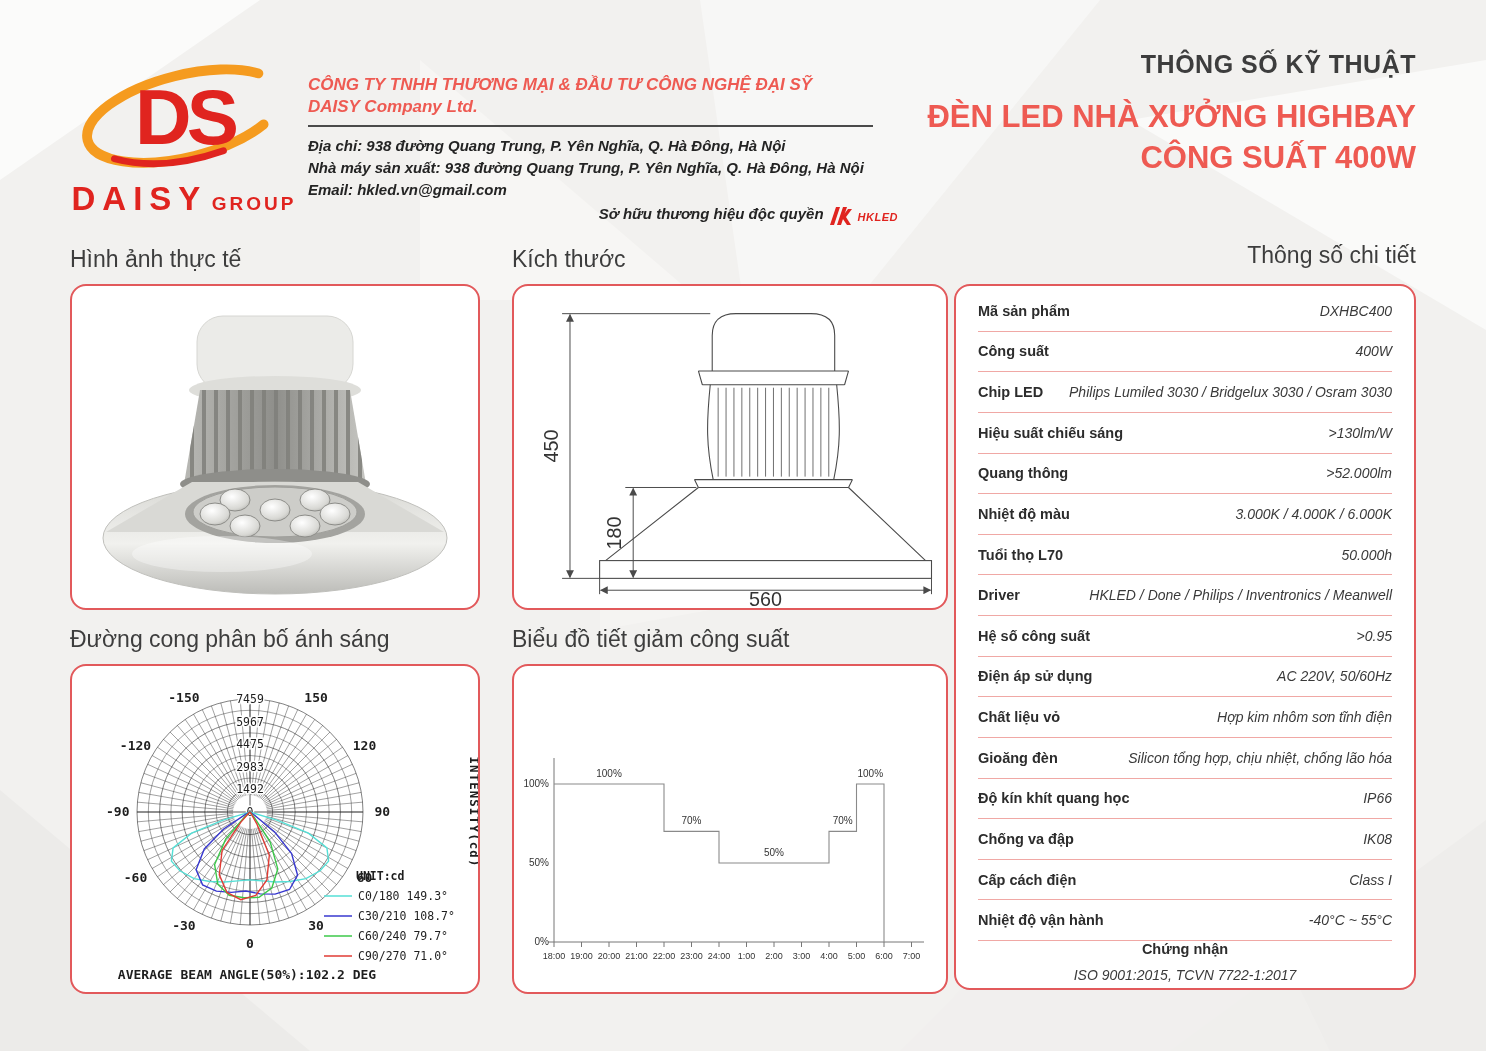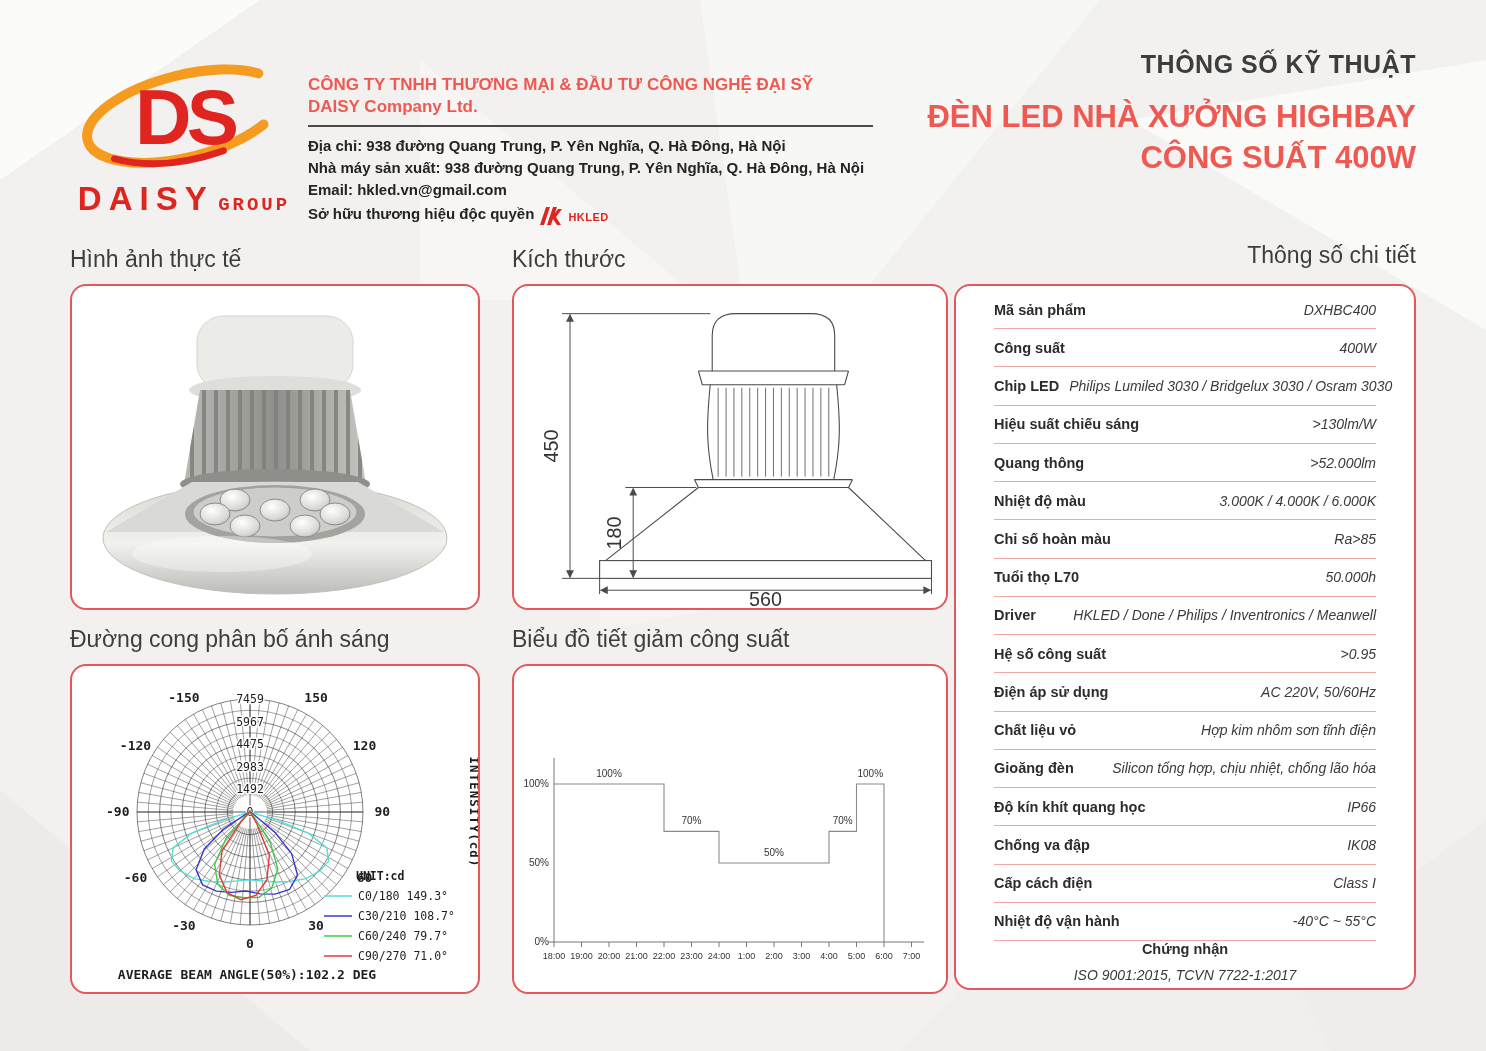--- a/index.html
+++ b/index.html
@@ -5,42 +5,42 @@
   html,body{margin:0;padding:0;background:#e8e6e4;}
   .page{position:relative;width:1486px;height:1051px;overflow:hidden;
     background:var(--page-bg,#f2f1ef);
     font-family:"Liberation Sans","DejaVu Sans",sans-serif;color:#333;}
   .bg-pattern{position:absolute;inset:0;pointer-events:none;}
 
   
   .logo-wrap{position:absolute;left:64px;top:62px;width:240px;text-align:center;}
   .logo-text{margin-top:2px;white-space:nowrap;}
   .logo-daisy{font-size:33px;font-weight:bold;color:var(--brand-red,#e0241f);letter-spacing:7px;}
-  .logo-group{font-size:19px;font-weight:bold;color:var(--brand-red,#e0241f);letter-spacing:3px;font-family:Liberation Mono, monospace;}
-  .company{position:absolute;left:308px;top:74px;width:590px;}
+  .logo-group{font-size:19px;font-weight:bold;color:var(--brand-red,#e0241f);letter-spacing:3px;}
+  .company{position:absolute;left:308px;top:74px;width:590px;font-style:italic;}
   .company-name{color:var(--accent-red,#ee5a52);font-size:17px;font-weight:bold;line-height:1.3;}
   .company-divider{border:none;border-top:2px solid #4a4a4a;margin:7px 0 8px 0;width:565px;}
   .company-line{font-size:15px;font-weight:bold;color:#242424;line-height:1.47;}
-  .brand-line{display:flex;align-items:center;gap:5px;}
+  .brand-line{display:flex;align-items:center;gap:5px;justify-content:flex-end;}
   .hkled-text{color:var(--brand-red,#e0241f);font-size:11px;font-weight:bold;letter-spacing:.5px;margin-top:6px;}
   .title-block{position:absolute;right:70px;top:50px;text-align:right;}
   .kicker{font-size:25px;font-weight:bold;color:var(--text-dark,#3d3d3d);letter-spacing:.5px;}
   .main-title{font-size:31px;font-weight:bold;color:var(--accent-red,#ee5a52);}
   .main-title.l1{margin-top:20px;}
   .main-title.l2{margin-top:5px;}
 
   
   .sec-h{position:absolute;font-size:23px;font-weight:normal;color:var(--text-dark,#3d3d3d);}
   .sec-h.right{text-align:right;}
 
   
   .box{position:absolute;background:#fff;border:2px solid var(--border-red,#e2595b);border-radius:16px;box-sizing:border-box;overflow:hidden;}
 
   
-  .specs-table{display:flex;flex-direction:column;height:100%;padding:5px 16px;box-sizing:border-box;}
+  .specs-table{display:flex;flex-direction:column;height:100%;padding:5px 0;box-sizing:border-box;}
   .spec-row{flex:1;display:flex;justify-content:space-between;align-items:center;
     margin:0 22px;border-bottom:1px solid var(--separator-red,#f0a8a5);gap:10px;}
   .spec-row:last-child{border-bottom:none;flex-direction:column;}
   .spec-label{font-size:14.5px;font-weight:bold;color:#2c2c2c;white-space:nowrap;}
   .spec-value{font-size:14px;font-style:italic;color:#3a3a3a;text-align:right;white-space:nowrap;}
 
   svg text{user-select:none;}
   .dim-text{font-family:"Liberation Sans",sans-serif;font-size:20px;fill:#333;text-anchor:middle;}
 </style>
 </head>
@@ -218,24 +218,20 @@
   <div class="spec-row">
     <span class="spec-label">Quang thông</span>
     <span class="spec-value">&gt;52.000lm</span>
   </div>
 
   <div class="spec-row">
     <span class="spec-label">Nhiệt độ màu</span>
     <span class="spec-value">3.000K / 4.000K / 6.000K</span>
   </div>
 
-  <div class="spec-row">
-    <span class="spec-label">Chỉ số hoàn màu</span>
-    <span class="spec-value">Ra&gt;85</span>
-  </div>
 
   <div class="spec-row">
     <span class="spec-label">Tuổi thọ L70</span>
     <span class="spec-value">50.000h</span>
   </div>
 
   <div class="spec-row">
     <span class="spec-label">Driver</span>
     <span class="spec-value">HKLED / Done / Philips / Inventronics / Meanwell</span>
   </div>

